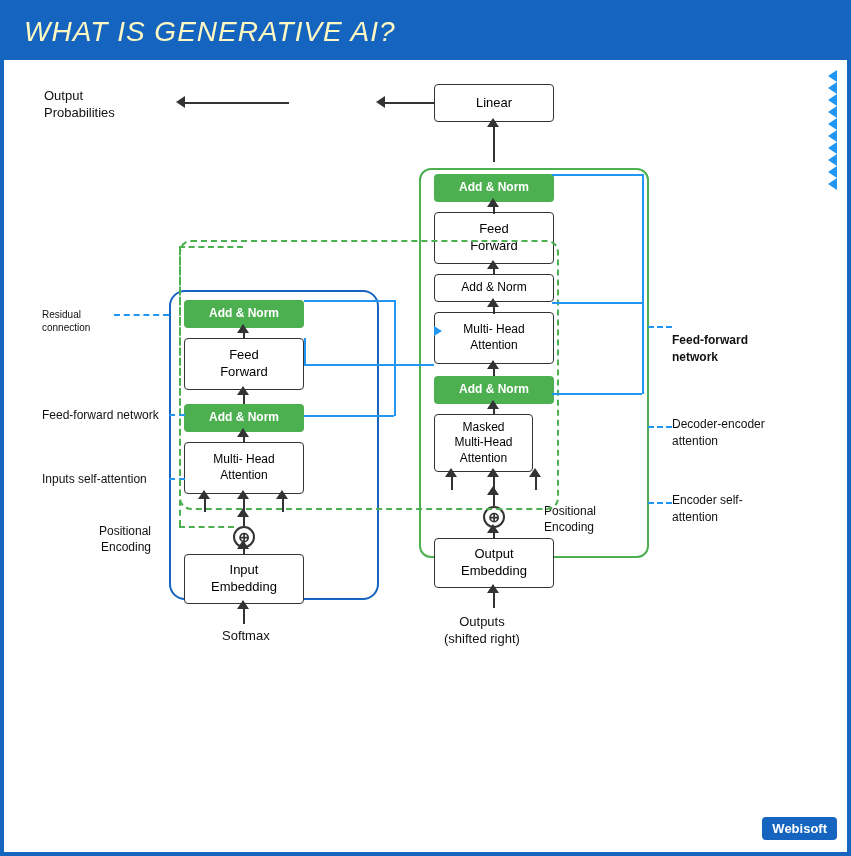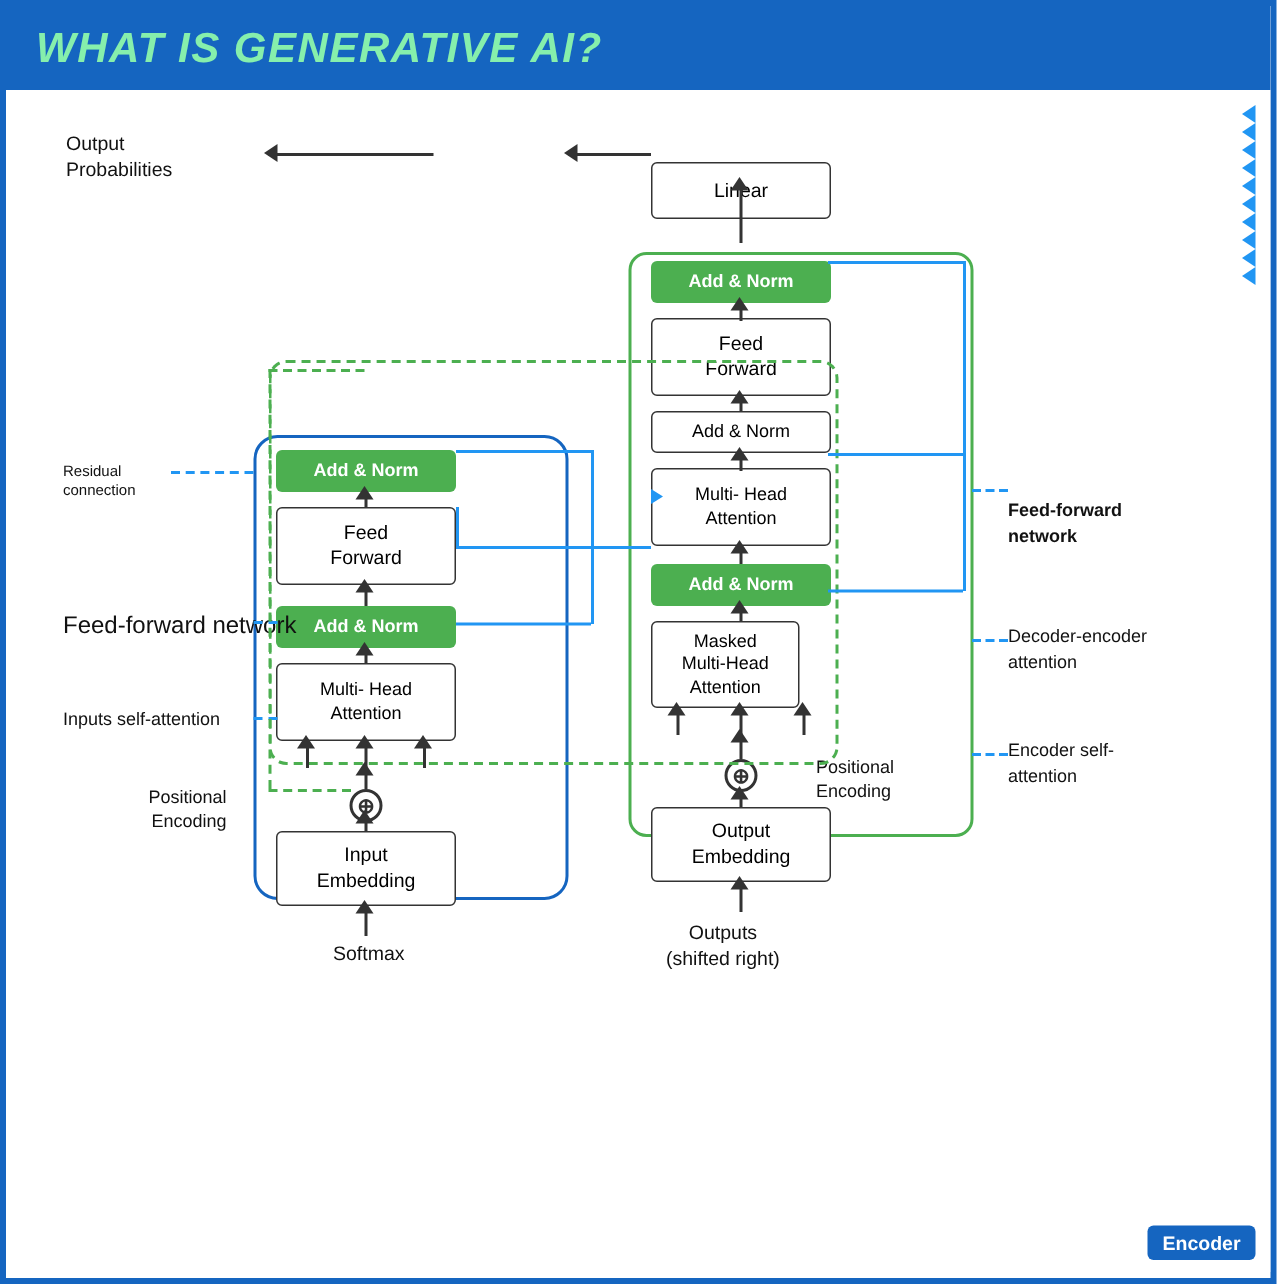--- a/index.html
+++ b/index.html
@@ -11,23 +11,23 @@
       overflow: hidden;
       border: 4px solid #1565C0;
     }
     .header {
       background: #1565C0;
       padding: 12px 20px 12px 20px;
       display: flex;
       align-items: center;
     }
     .header-title {
-      color: #86efac;
+      color: #fef9c3;
       font-size: 28px;
-      font-weight: 700;
+      font-weight: 400;
       font-style: italic;
       text-transform: uppercase;
       letter-spacing: 1px;
     }
     .main-content {
       position: relative;
       width: 100%;
       height: calc(856px - 68px);
       background: #fff;
       padding: 10px;
@@ -152,21 +152,21 @@
   <span class="header-title">What is Generative AI?</span>
 </div>
 
 <div class="main-content">
 
   <div class="label" style="left:40px; top:28px; font-size:13px; line-height:1.3;">
     Output<br>Probabilities
   </div>
 
 
-  <div class="box" style="left:430px; top:24px; width:120px; height:38px; font-size:13px;margin-top:24px;">
+  <div class="box" style="left:430px; top:24px; width:120px; height:38px; font-size:13px;">
     <span>Linear</span>
   </div>
 
   <div class="hline" style="left:375px; top:42px; width:55px;"></div>
   <div class="arrow-left" style="left:372px; top:36px;"></div>
 
   <div class="hline" style="left:175px; top:42px; width:110px;"></div>
   <div class="arrow-left" style="left:172px; top:36px;"></div>
 
   <div class="vline" style="left:489px; top:62px; height:40px;"></div>
@@ -304,21 +304,21 @@
   <div class="label" style="left:218px; top:568px; font-size:13px; text-align:center;">
     Softmax
   </div>
 
   <div class="label" style="left:38px; top:248px; font-size:10px; line-height:1.3;">
     Residual<br>connection
   </div>
 
   <div class="hline-dashed-blue" style="left:110px; top:254px; width:55px;"></div>
 
-  <div class="label" style="left:38px; top:348px; font-size:16px;">
+  <div class="label" style="left:38px; top:348px; font-size:12px;">
     Feed-forward network
   </div>
   <div class="hline-dashed-blue" style="left:165px; top:354px; width:16px;"></div>
   <div class="arrow-left-blue" style="left:162px; top:348px;"></div>
 
   <div class="label" style="left:38px; top:412px; font-size:12px;">
     Inputs self-attention
   </div>
   <div class="hline-dashed-blue" style="left:165px; top:418px; width:16px;"></div>
   <div class="arrow-left-blue" style="left:162px; top:412px;"></div>
@@ -357,16 +357,16 @@
 
   <div class="hline-blue" style="left:300px; top:304px; width:130px;"></div>
   <div class="arrow-right" style="left:430px; top:266px; border-top:5px solid transparent; border-bottom:5px solid transparent; border-left:8px solid #2196F3;"></div>
   <div class="vline-blue" style="left:300px; top:278px; height:26px;"></div>
 
   <div class="vline-dashed-green" style="left:175px; top:186px; height:280px;"></div>
   <div class="hline-dashed-green" style="left:175px; top:186px; width:64px;"></div>
   <div class="hline-dashed-green" style="left:175px; top:466px; width:55px;"></div>
 
   <div class="webisoft-badge">
-    <span>Encoder</span>
+    <span>Webisoft</span>
   </div>
 
 </div>
 
 </body></html>

